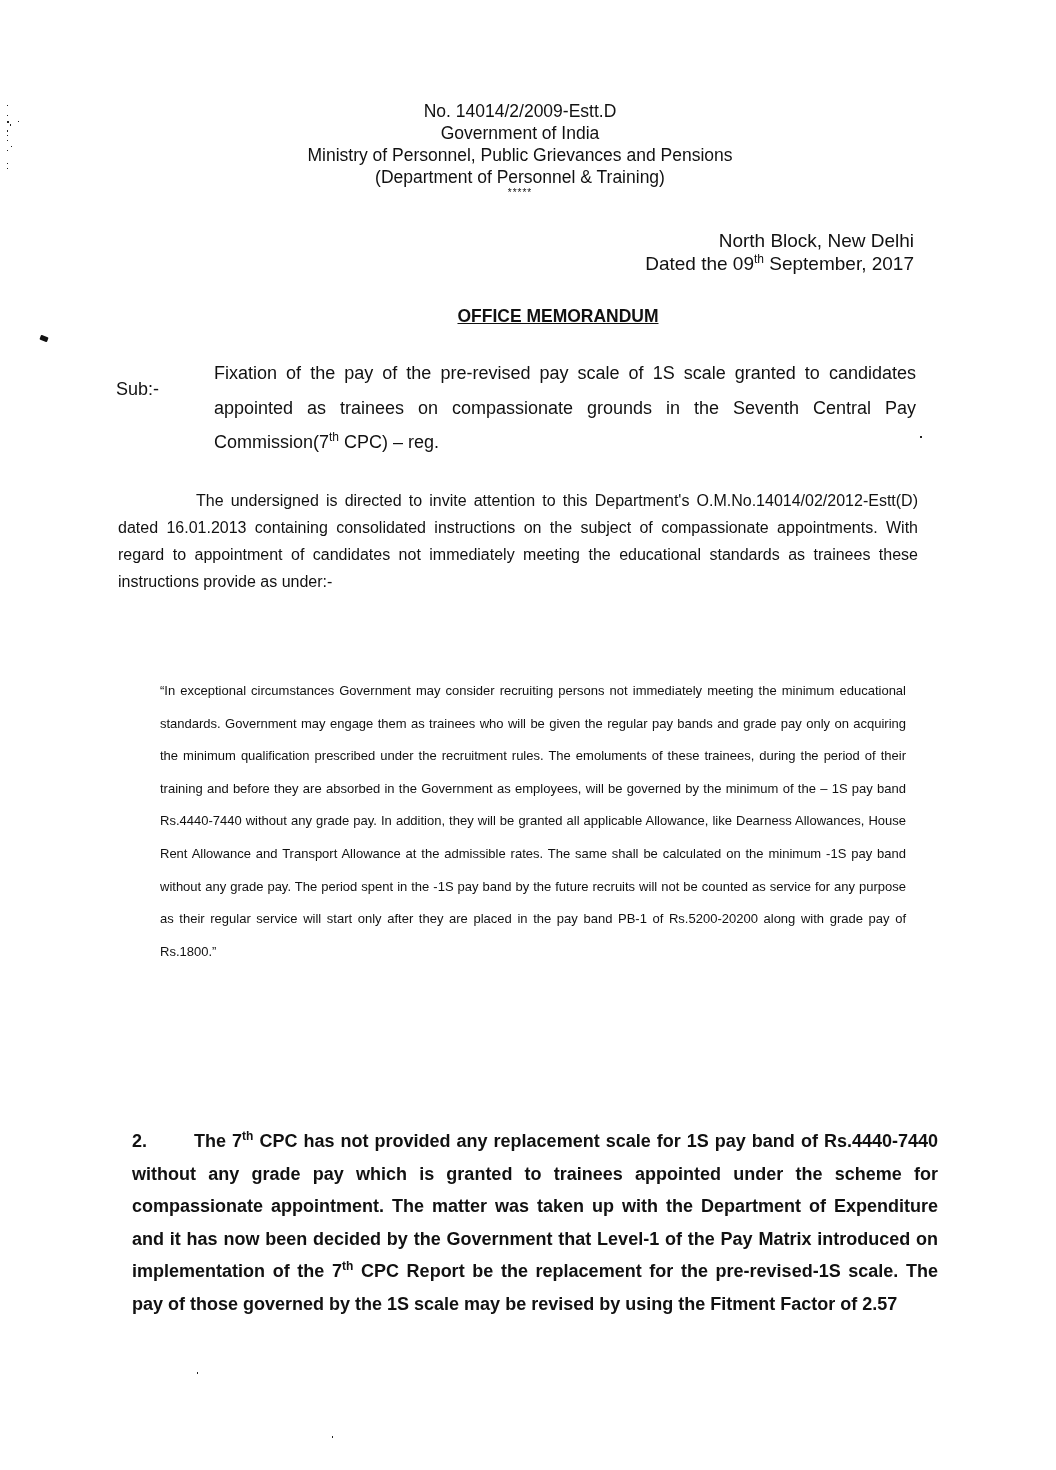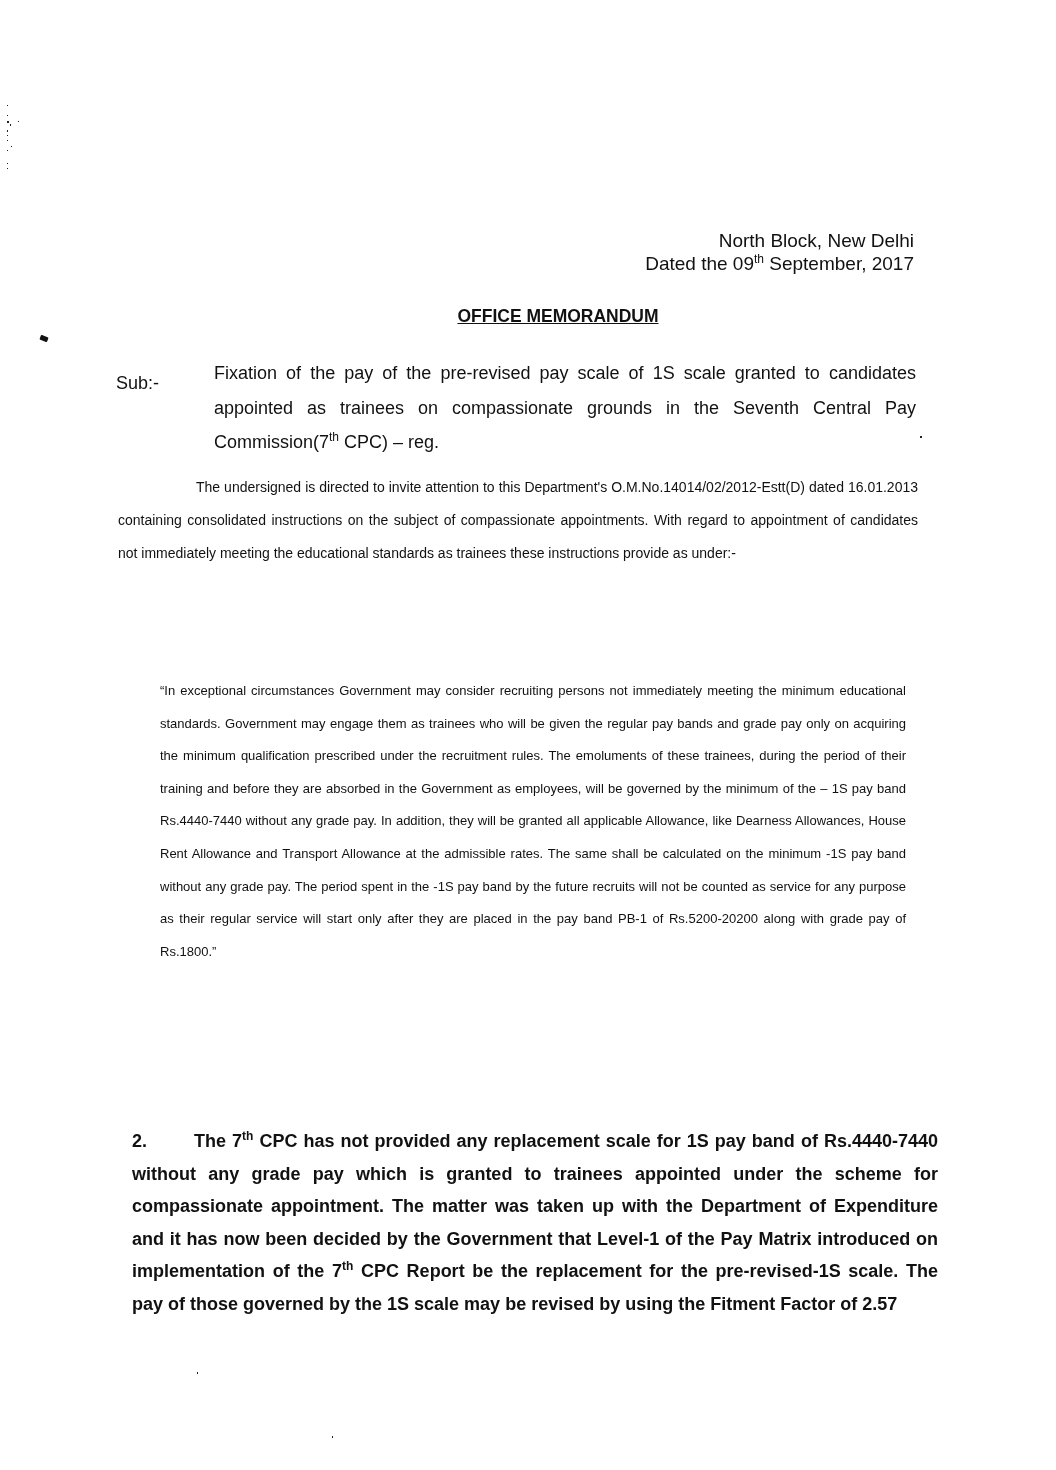--- a/index.html
+++ b/index.html
@@ -65,34 +65,34 @@
       position: absolute;
       left: 116px;
       top: 356px;
       width: 800px;
       font-size: 18px;
       line-height: 34.5px;
     }
     .subject .sub-label {
       position: absolute;
       left: 0;
-      top: 10px;
+      top: 16px;
       text-align: right;
     }
     .subject .sub-text {
       margin-left: 98px;
       text-align: justify;
     }
     .para1 {
       position: absolute;
       left: 118px;
-      top: 471px;
+      top: 487px;
       width: 800px;
-      font-size: 14px;
-      line-height: 33px;
+      font-size: 16px;
+      line-height: 27px;
       text-align: justify;
       text-indent: 78px;
     }
     .quote {
       position: absolute;
       left: 160px;
       top: 675px;
       width: 746px;
       font-size: 13px;
       line-height: 32.6px;
@@ -125,20 +125,27 @@
       background: #111;
       transform: rotate(20deg);
       border-radius: 1px;
     }
   </style>
 </head>
 <body>
 
 <div class="page">
 
+  <div class="header-block">
+    <div>No. 14014/2/2009-Estt.D</div>
+    <div>Government of India</div>
+    <div>Ministry of Personnel, Public Grievances and Pensions</div>
+    <div>(Department of Personnel &amp; Training)</div>
+    <div class="stars">*****</div>
+  </div>
 
   <div class="place-date">
     <div>North Block, New Delhi</div>
     <div><span>Dated the 09</span><sup>th</sup><span> September, 2017</span></div>
   </div>
 
   <div class="memo-title">OFFICE MEMORANDUM</div>
 
   <div class="subject">
     <span class="sub-label">Sub:-</span>

